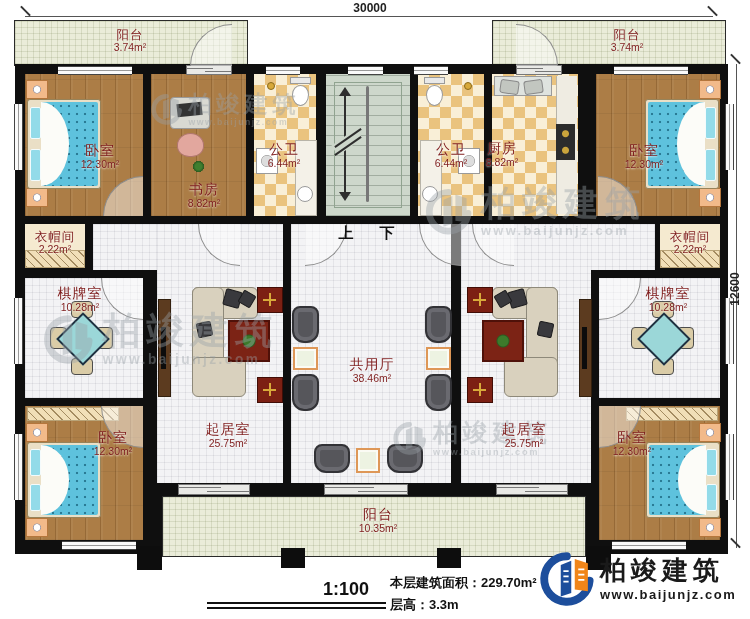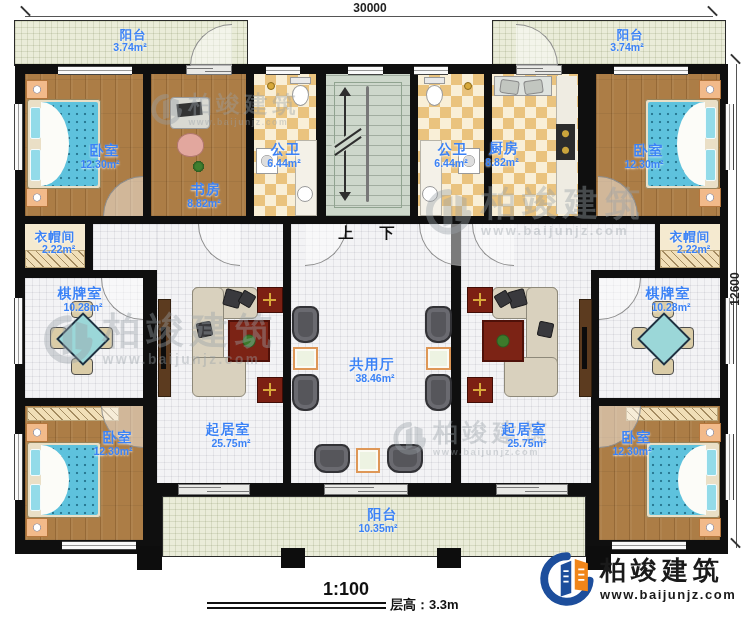--- a/index.html
+++ b/index.html
@@ -21,21 +21,21 @@
   .floor-balc{position:absolute;background-color:#eaecd9;
     background-image:linear-gradient(rgba(110,120,70,.16) 1px,transparent 1px),
                      linear-gradient(90deg,rgba(110,120,70,.16) 1px,transparent 1px);
     background-size:6px 6px;border:1.5px solid #2a2a2a;box-sizing:border-box}
   .floor-stair{position:absolute;background-color:#cdd7cb;
     background-image:repeating-linear-gradient(0deg,rgba(90,105,90,.38) 0 1px,transparent 1px 10px)}
   .floor-closet{position:absolute;background:#f5ead0}
   .hatch{position:absolute;background-color:#f1dfb8;
     background-image:repeating-linear-gradient(45deg,rgba(100,70,25,.55) 0 1px,transparent 1px 6px);
     border:1px solid #b9a377;box-sizing:border-box;z-index:9}
-  .rlabel{position:absolute;transform:translate(-50%,-50%);text-align:right;font-weight:bold;color:#3b82f6;
+  .rlabel{position:absolute;transform:translate(-50%,-50%);text-align:center;font-weight:normal;color:#7f1d1d;
     line-height:1.12;white-space:nowrap;text-shadow:0 1px 2px rgba(255,255,255,.8);z-index:30}
   .rlabel .nm{display:block;font-size:14px;letter-spacing:1px}
   .rlabel .ar{display:block;font-size:10.5px}
   .rlabel.sm .nm{font-size:12.5px}
   .door{position:absolute;background:rgba(255,255,255,.45);z-index:22;box-sizing:border-box}
   .arc-bl{border-radius:0 0 0 100%;border-left:1.5px solid #8d8d8d;border-bottom:1.5px solid #8d8d8d}
   .arc-br{border-radius:0 0 100% 0;border-right:1.5px solid #8d8d8d;border-bottom:1.5px solid #8d8d8d}
   .arc-tl{border-radius:100% 0 0 0;border-left:1.5px solid #8d8d8d;border-top:1.5px solid #8d8d8d}
   .arc-tr{border-radius:0 100% 0 0;border-right:1.5px solid #8d8d8d;border-top:1.5px solid #8d8d8d}
   .win-h{position:absolute;height:9px;background:#fafafa;border-top:1.5px solid #444;border-bottom:1.5px solid #444;
@@ -411,20 +411,21 @@
       <span class="nm">阳台</span>
       <span class="ar">10.35m²</span>
     </div>
 
   <div class="stair-lab" style="left:346px;top:233px">上</div>
   <div class="stair-lab" style="left:387px;top:233px">下</div>
 
   <div class="tb-scale" style="left:323px;top:579px">1:100</div>
   <div class="tb-line" style="left:207px;top:602px;width:179px"></div>
   <div class="tb-line" style="left:207px;top:607px;width:179px"></div>
+  <div class="tb-meta" style="left:390px;top:574px">本层建筑面积：229.70m²</div>
   <div class="tb-meta" style="left:390px;top:596px">层高：3.3m</div>
 
   <svg style="position:absolute;left:538px;top:551px;z-index:40" viewBox="0 0 64 64" width="56" height="56">
     <path d="M33 6 A26 26 0 1 0 59 34" fill="none" stroke="#1d4e9c" stroke-width="9" stroke-linecap="round"></path>
     <polygon points="26,16 38,11 38,48 26,52" fill="#1d4e9c"></polygon>
     <polygon points="42,9 57,14 57,46 42,44" fill="#f08519"></polygon>
     <rect x="29" y="22" width="6" height="2" fill="#fff"></rect>
       <rect x="29" y="28" width="6" height="2" fill="#fff"></rect>
       <rect x="29" y="34" width="6" height="2" fill="#fff"></rect>
     <rect x="46" y="20" width="7" height="2" fill="#fff"></rect>

